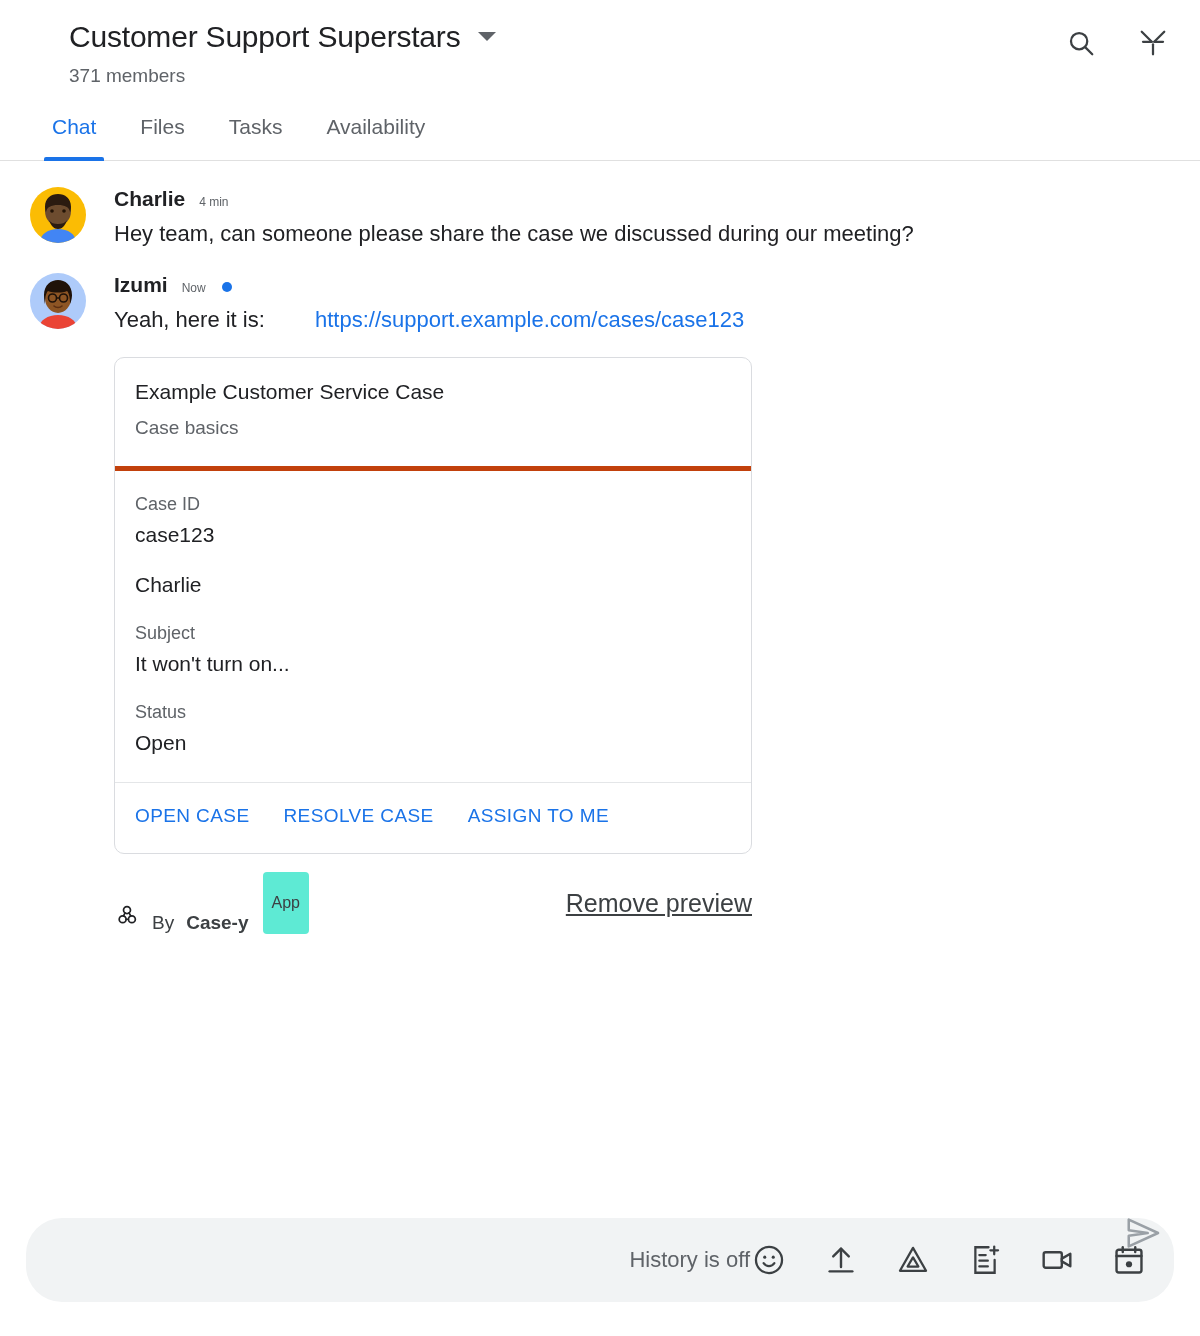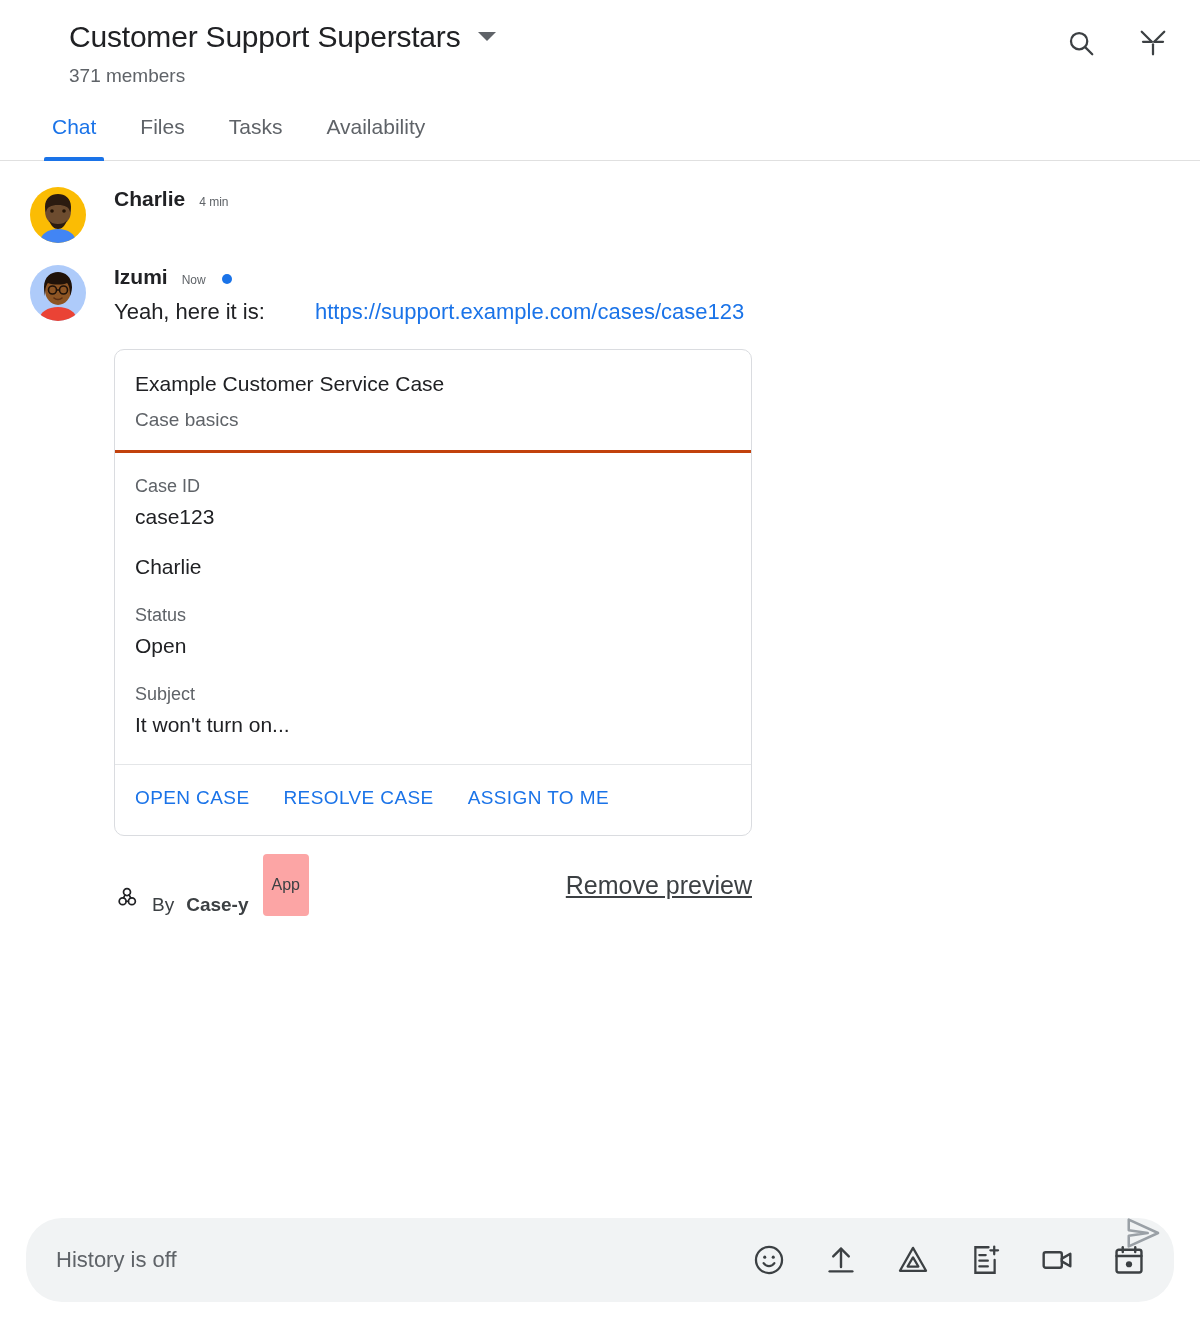--- a/index.html
+++ b/index.html
@@ -163,22 +163,22 @@
 
   
   .card {
     margin-top: 20px;
     width: 638px;
     border: 1px solid #dadce0;
     border-radius: 10px;
     background: #fff;
   }
   .card-header {
-    padding: 20px 20px 18px 20px;
-    border-bottom: 3px solid #c2410c;
+    padding: 20px 20px 26px 20px;
+    border-bottom: 5px solid #c2410c;
   }
   .card-title {
     font-size: 21px;
     color: #202124;
     line-height: 28px;
   }
   .card-subtitle {
     font-size: 19px;
     color: #5f6368;
     margin-top: 10px;
@@ -228,21 +228,21 @@
   .attr-left {
     display: flex;
     align-items: flex-end;
     gap: 12px;
     font-size: 19px;
     color: #3c4043;
   }
   .attr-by { color: #3c4043; }
   .attr-name { font-weight: 700; }
   .app-badge {
-    background: #fca5a5;
+    background: #5eead4;
     border-radius: 4px;
     font-size: 16px;
     color: #3c4043;
     padding: 22px 9px;
     margin-left: 2px;
   }
   .remove-preview {
     margin-left: auto;
     font-size: 25px;
     color: #3c4043;
@@ -255,20 +255,21 @@
     padding: 20px 26px 34px 26px;
   }
   .composer {
     background: #f1f3f4;
     border-radius: 36px;
     height: 84px;
     display: flex;
     align-items: center;
     padding: 0 26px 0 30px;
     position: relative;
+    text-align: right;
   }
   .composer-placeholder {
     font-size: 22px;
     color: #5f6368;
     flex: 1;
   }
   .composer-icons {
     display: flex;
     align-items: center;
     gap: 34px;
@@ -337,20 +338,21 @@
           <path d="M19 33c2 6 5 9 9 9s7-3 9-9c-2 3-5 4-9 4s-7-1-9-4z" fill="#2b1b10"></path>
           <circle cx="22" cy="24" r="1.8" fill="#231306"></circle>
           <circle cx="34" cy="24" r="1.8" fill="#231306"></circle>
         </svg>
       </div>
       <div class="msg-body">
         <div class="msg-head">
           <span class="msg-author">Charlie</span>
           <span class="msg-time">4 min</span>
         </div>
+        <div class="msg-text">Hey team, can someone please share the case we discussed during our meeting?</div>
       </div>
     </div>
 
     <div class="msg">
       <div class="avatar">
         <svg width="56" height="56" viewBox="0 0 56 56">
           <rect width="56" height="56" fill="#aecbfa"></rect>
           <path d="M9 56c0-9 9-14 19-14s19 5 19 14z" fill="#ea4335"></path>
           <ellipse cx="28" cy="25" rx="13" ry="15" fill="#8d5524"></ellipse>
           <path d="M14 22c0-10 7-15 14-15s14 5 14 15c0 5-2 9-2 9 0-7-1-11-3-13-4 2-14 2-19 0-2 2-3 6-3 13 0 0-1-4-1-9z" fill="#1f1209"></path>
@@ -377,26 +379,26 @@
           </div>
           <div class="card-fields">
             <div class="field">
               <div class="field-label">Case ID</div>
               <div class="field-value">case123</div>
             </div>
             <div class="field">
               <div class="field-value">Charlie</div>
             </div>
             <div class="field">
+              <div class="field-label">Subject</div>
+              <div class="field-value">It won't turn on...</div>
+            </div>
+            <div class="field">
               <div class="field-label">Status</div>
               <div class="field-value">Open</div>
-            </div>
-            <div class="field">
-              <div class="field-label">Subject</div>
-              <div class="field-value">It won't turn on...</div>
             </div>
           </div>
           <div class="card-actions">
             <button class="card-action">OPEN CASE</button>
             <button class="card-action">RESOLVE CASE</button>
             <button class="card-action">ASSIGN TO ME</button>
           </div>
         </div>
 
         <div class="attribution">

